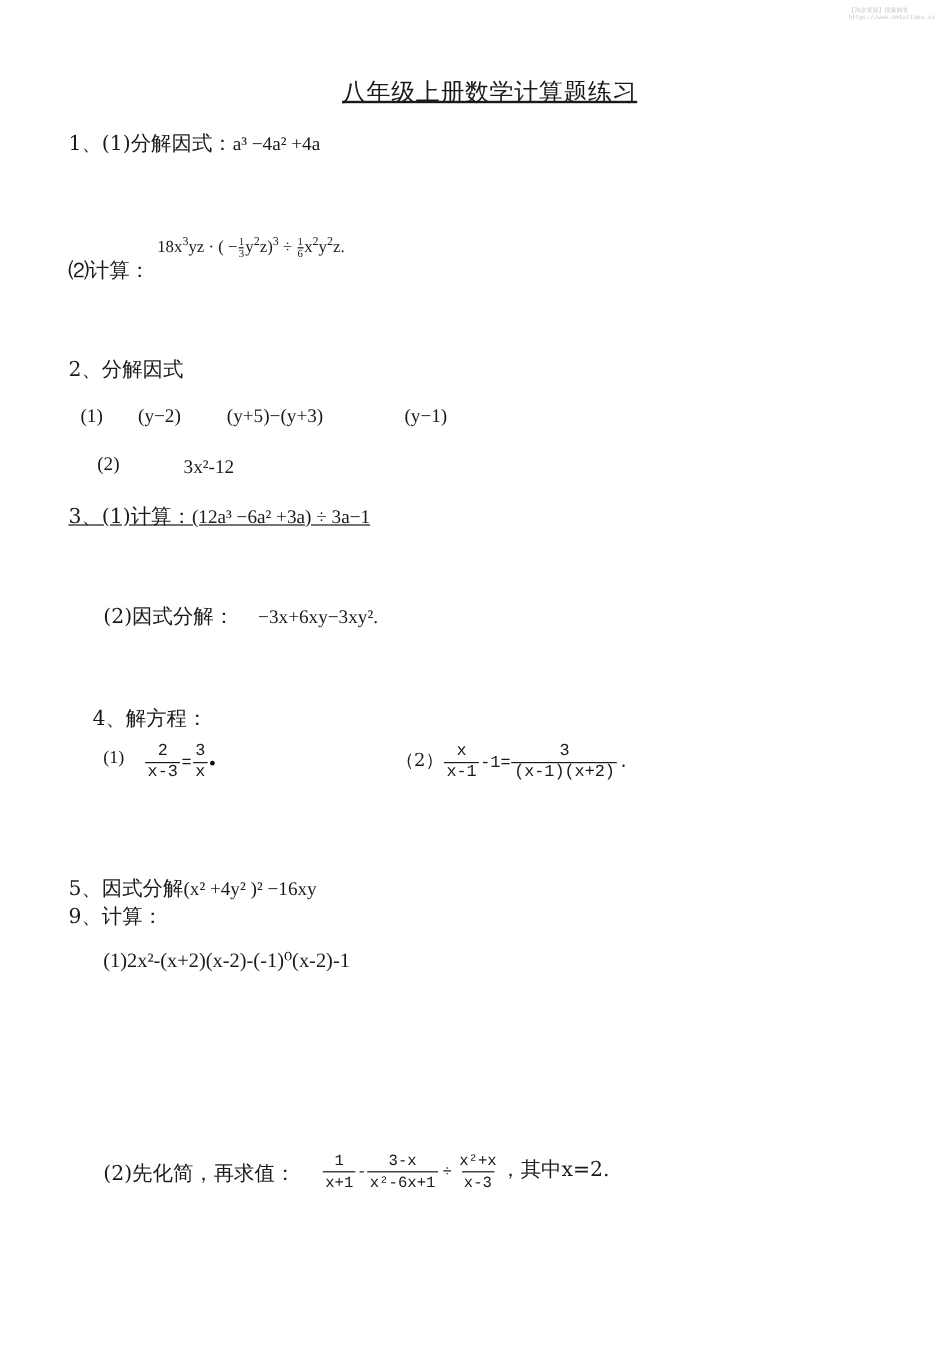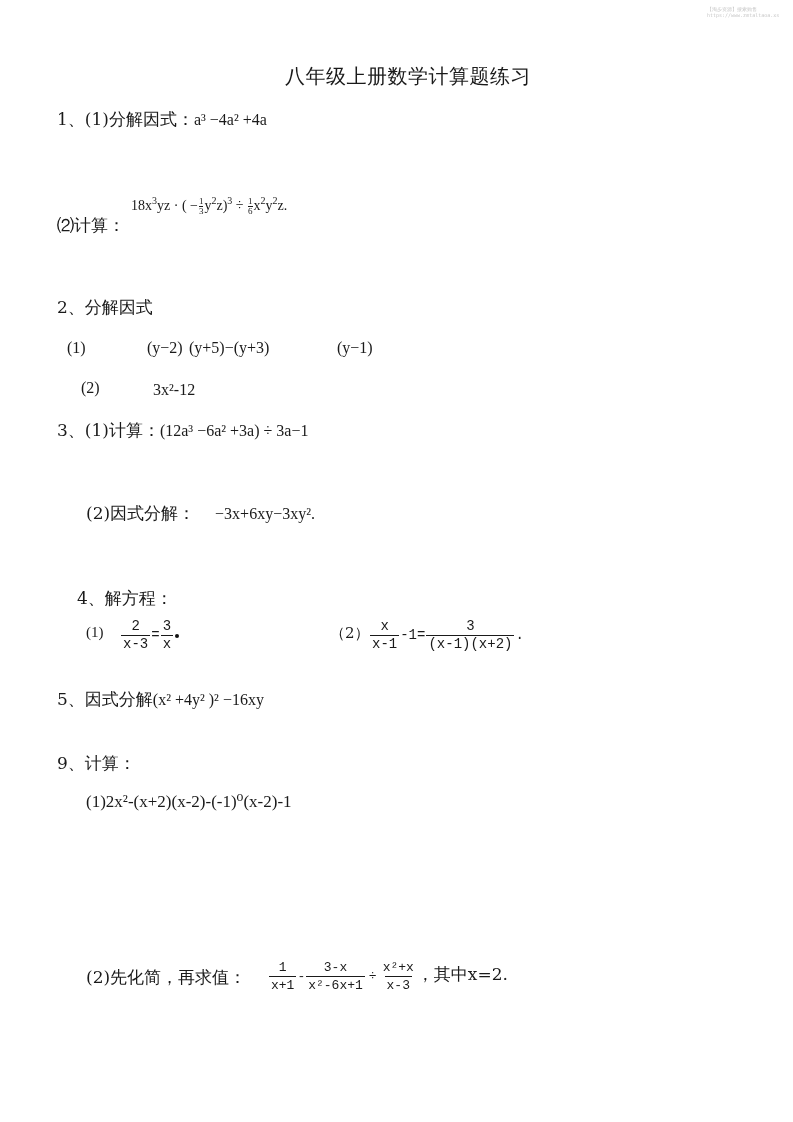--- a/index.html
+++ b/index.html
@@ -1,20 +1,20 @@
 <!DOCTYPE html>
 <html><head>
 <meta charset="utf-8">
 <style>
   html, body { margin:0; padding:0; background:#ffffff; }
   body { width:793px; height:1122px; position:relative; overflow:hidden;
          font-family:"DejaVu Serif","Liberation Serif",serif; color:#1a1a1a; }
   .abs { position:absolute; white-space:nowrap; }
   .wm { font-family:"DejaVu Sans Mono","Liberation Mono",monospace; font-size:5px; color:#c8c8c8; line-height:6px; }
-  .title { font-size:20px; letter-spacing:0.5px; }
+  .title { font-size:20px; letter-spacing:0.5px;text-decoration:underline; }
   .q { font-size:17px; }
   .mathsm { font-family:"Liberation Serif","DejaVu Serif",serif; font-size:16px; }
   .mono { font-family:"Liberation Mono","DejaVu Sans Mono",monospace; font-size:14px; }
   sup { font-size:10px; vertical-align:super; line-height:0; }
   .frac { display:inline-flex; flex-direction:column; align-items:center; vertical-align:middle; margin:0 1px; }
   .frac .num { padding:0 2px; line-height:17px; }
   .frac .den { border-top:1px solid #1a1a1a; padding:0 2px; line-height:17px;text-align:right; }
   .tiny-frac { display:inline-flex; flex-direction:column; align-items:center; vertical-align:middle; font-size:9px; line-height:9px; margin:0 1px; }
   .tiny-frac .den { border-top:1px solid #1a1a1a; }
   .dot { display:inline-block; width:4px; height:4px; background:#111; border-radius:50%; vertical-align:middle; margin-left:1px; }
@@ -38,27 +38,27 @@
       <span>1</span>
       <span class="den">3</span>
     </span><span>y<sup>2</sup>z)<sup>3</sup> ÷ </span><span class="tiny-frac">
       <span>1</span>
       <span class="den">6</span>
     </span><span>x<sup>2</sup>y<sup>2</sup>z.</span>
 </div>
 
 <div class="abs q" style="left:57px;top:296px;">2、分解因式</div>
 <div class="abs mathsm" style="left:67px;top:339px;">(1)</div>
-<div class="abs mathsm" style="left:115px;top:339px;margin-left:32px;">(y−2)</div>
+<div class="abs mathsm" style="left:115px;top:339px;">(y−2)</div>
 <div class="abs mathsm" style="left:189px;top:339px;text-align:right;">(y+5)−(y+3)</div>
 <div class="abs mathsm" style="left:337px;top:339px;">(y−1)</div>
 <div class="abs mathsm" style="left:81px;top:379px;">(2)</div>
 <div class="abs mathsm" style="left:153px;top:381px;">3x²-12</div>
 
-<div class="abs q" style="left:57px;top:419px;">
+<div class="abs q" style="left:57px;top:419px;text-decoration:underline;">
   <span>3、(1)计算：</span><span class="mathsm">(12a³ −6a² +3a) ÷ 3a−1</span>
 </div>
 <div class="abs q" style="left:86px;top:502px;">
   <span>(2)因式分解：</span><span class="mathsm" style="margin-left:20px;">−3x+6xy−3xy².</span>
 </div>
 
 <div class="abs q" style="left:57px;top:587px;margin-left:20px;">4、解方程：</div>
 <div class="abs mathsm" style="left:86px;top:624px;font-size:15px;">(1)</div>
 <div class="abs mono" style="left:120px;top:618px;">
   <span class="frac">
@@ -73,21 +73,21 @@
 <div class="abs mono" style="left:369px;top:618px;">
   <span class="frac">
       <span class="num">x</span>
       <span class="den">x-1</span>
     </span><span>-1=</span><span class="frac">
       <span class="num">3</span>
       <span class="den">(x-1)(x+2)</span>
     </span><span>.</span>
 </div>
 
-<div class="abs q" style="left:57px;top:688px;">
+<div class="abs q" style="left:57px;top:729px;">
   <span>5、因式分解</span><span class="mathsm">(x² +4y² )² −16xy</span>
 </div>
 
 <div class="abs q" style="left:57px;top:752px;">9、计算：</div>
 <div class="abs mathsm" style="left:86px;top:791px;font-size:17px;">(1)2x²-(x+2)(x-2)-(-1)⁰(x-2)-1</div>
 
 <div class="abs q" style="left:86px;top:966px;">(2)先化简，再求值：</div>
 <div class="abs mono" style="left:268px;top:959px;font-size:13px;">
   <span class="frac">
       <span class="num">1</span>

